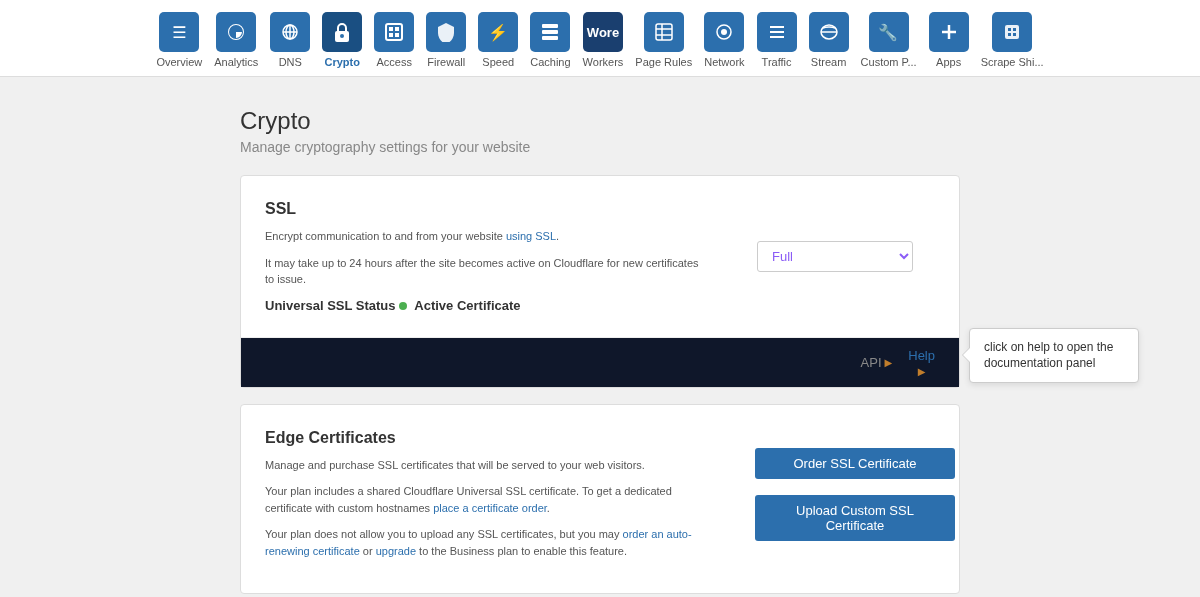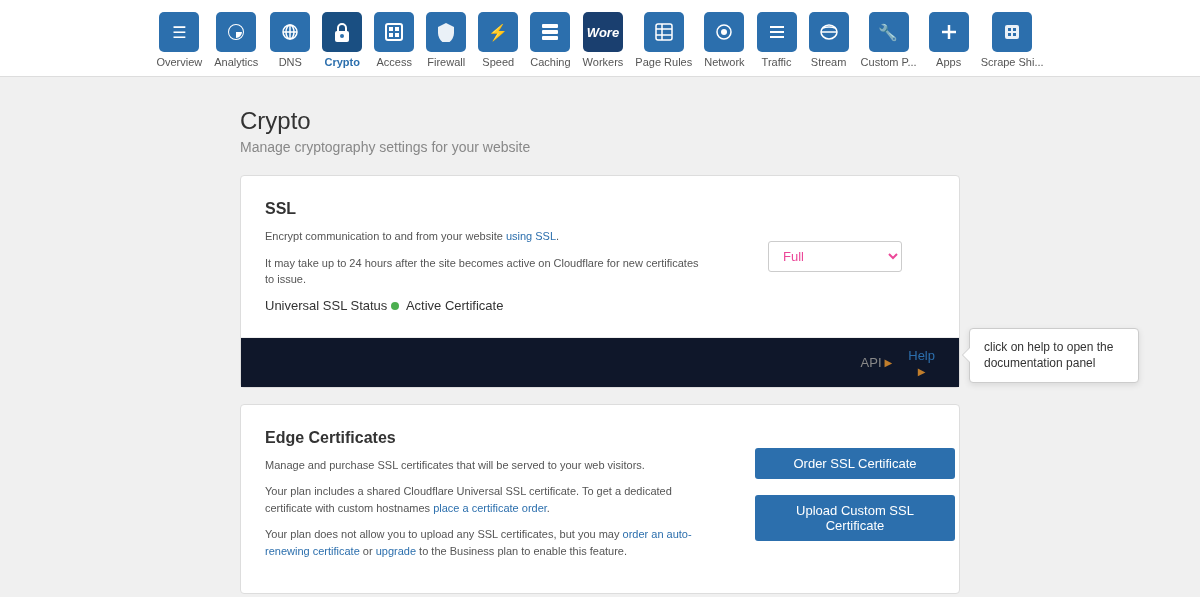--- a/index.html
+++ b/index.html
@@ -120,41 +120,41 @@
       margin-bottom: 10px;
     }
 
     .card-text a, .link {
       color: #2c6fad;
       text-decoration: none;
     }
 
     .ssl-status {
       font-size: 13px;
-      font-weight: 400;
+      font-weight: 700;
       color: #333;
     }
 
     .status-dot {
       display: inline-block;
       width: 8px;
       height: 8px;
       background: #4CAF50;
       border-radius: 50%;
       margin-right: 4px;
     }
 
     
     .ssl-select {
-      width: 134px;
+      width: 156px;
       padding: 6px 10px;
       border: 1px solid #ccc;
       border-radius: 3px;
       font-size: 13px;
-      color: #ec4899;
+      color: #8b5cf6;
       background: white;
       cursor: pointer;
     }
 
     
     .card-footer {
       border-top: 1px solid #eee;
       padding: 10px 24px;
       display: flex;
       justify-content: flex-end;
@@ -252,21 +252,20 @@
       gap: 8px;
       padding-left: 20px;
     }
 
     
     .workers-icon {
       position: relative;
       font-size: 13px;
       font-weight: bold;
       color: white;
-      font-style: italic;
     }
   </style>
 </head>
 <body>
 
 <div class="top-bar">
   <div class="nav-icons">
 
     <div class="nav-item">
       <div class="icon-box">☰</div>

